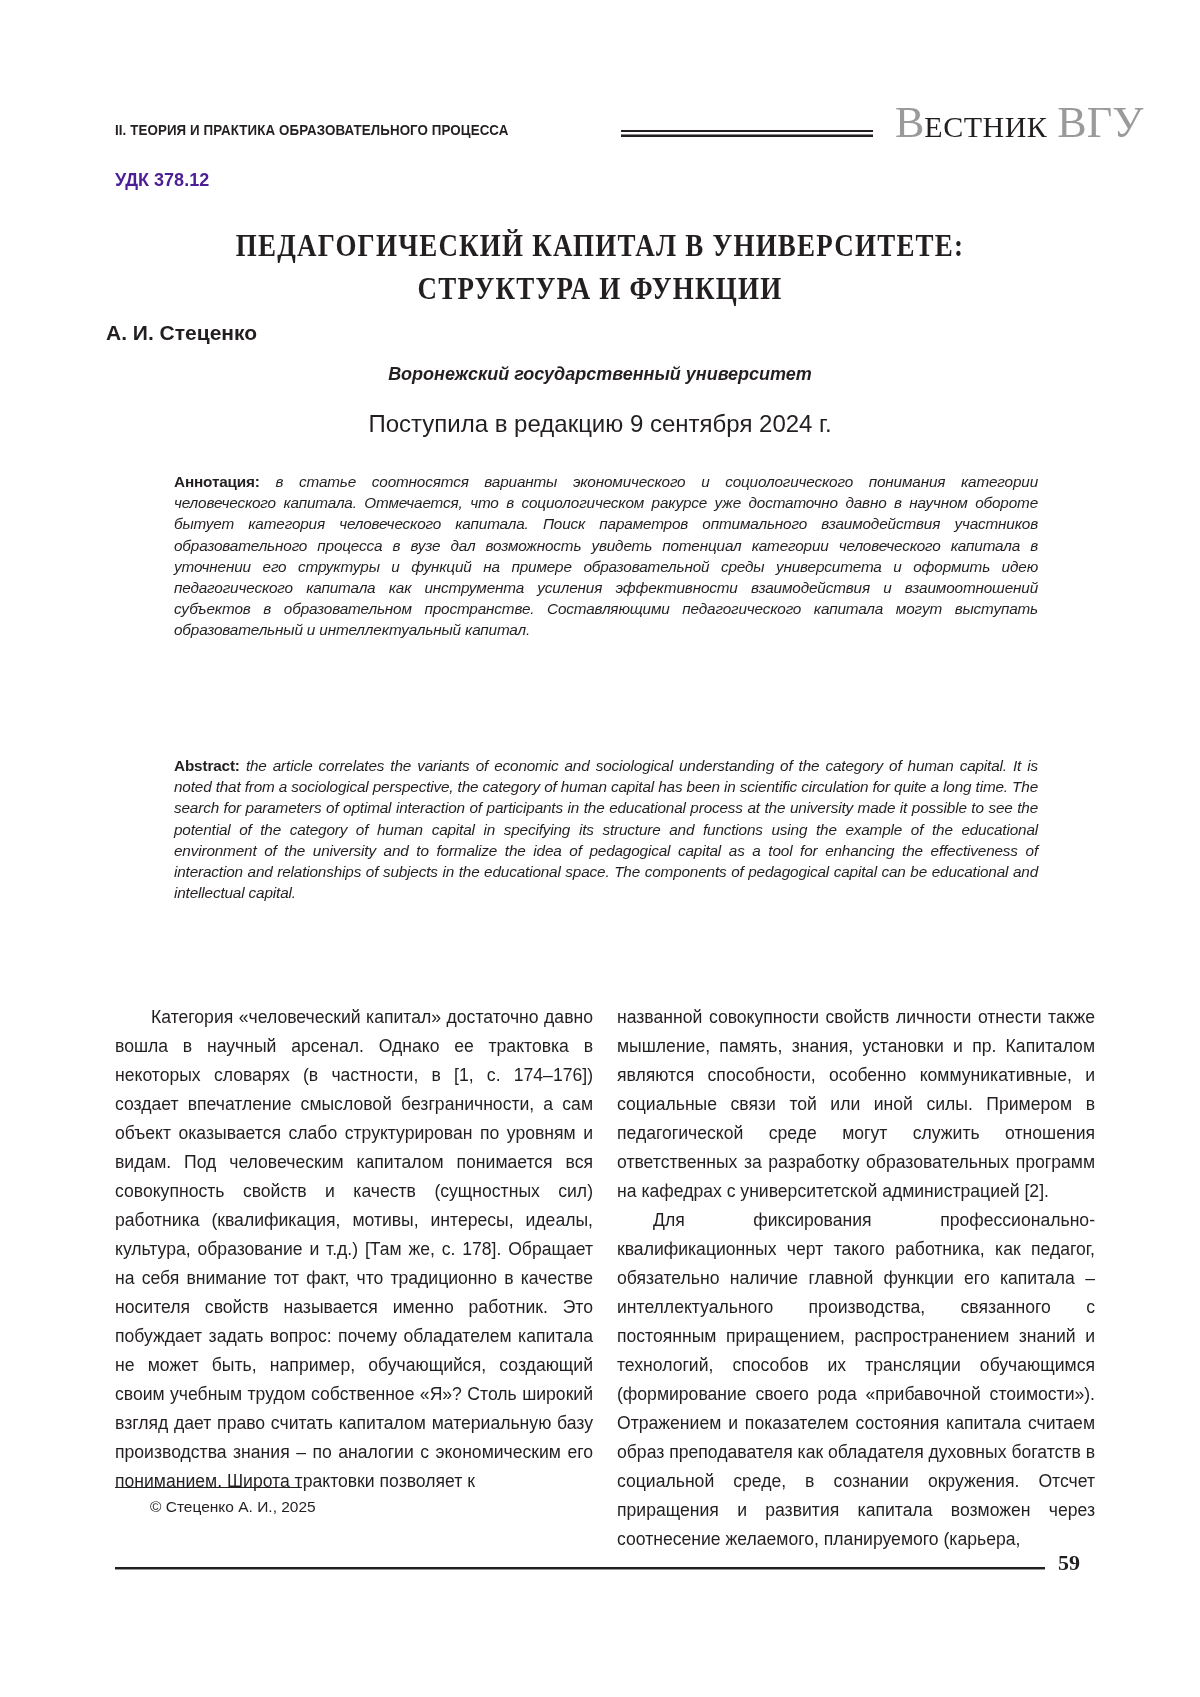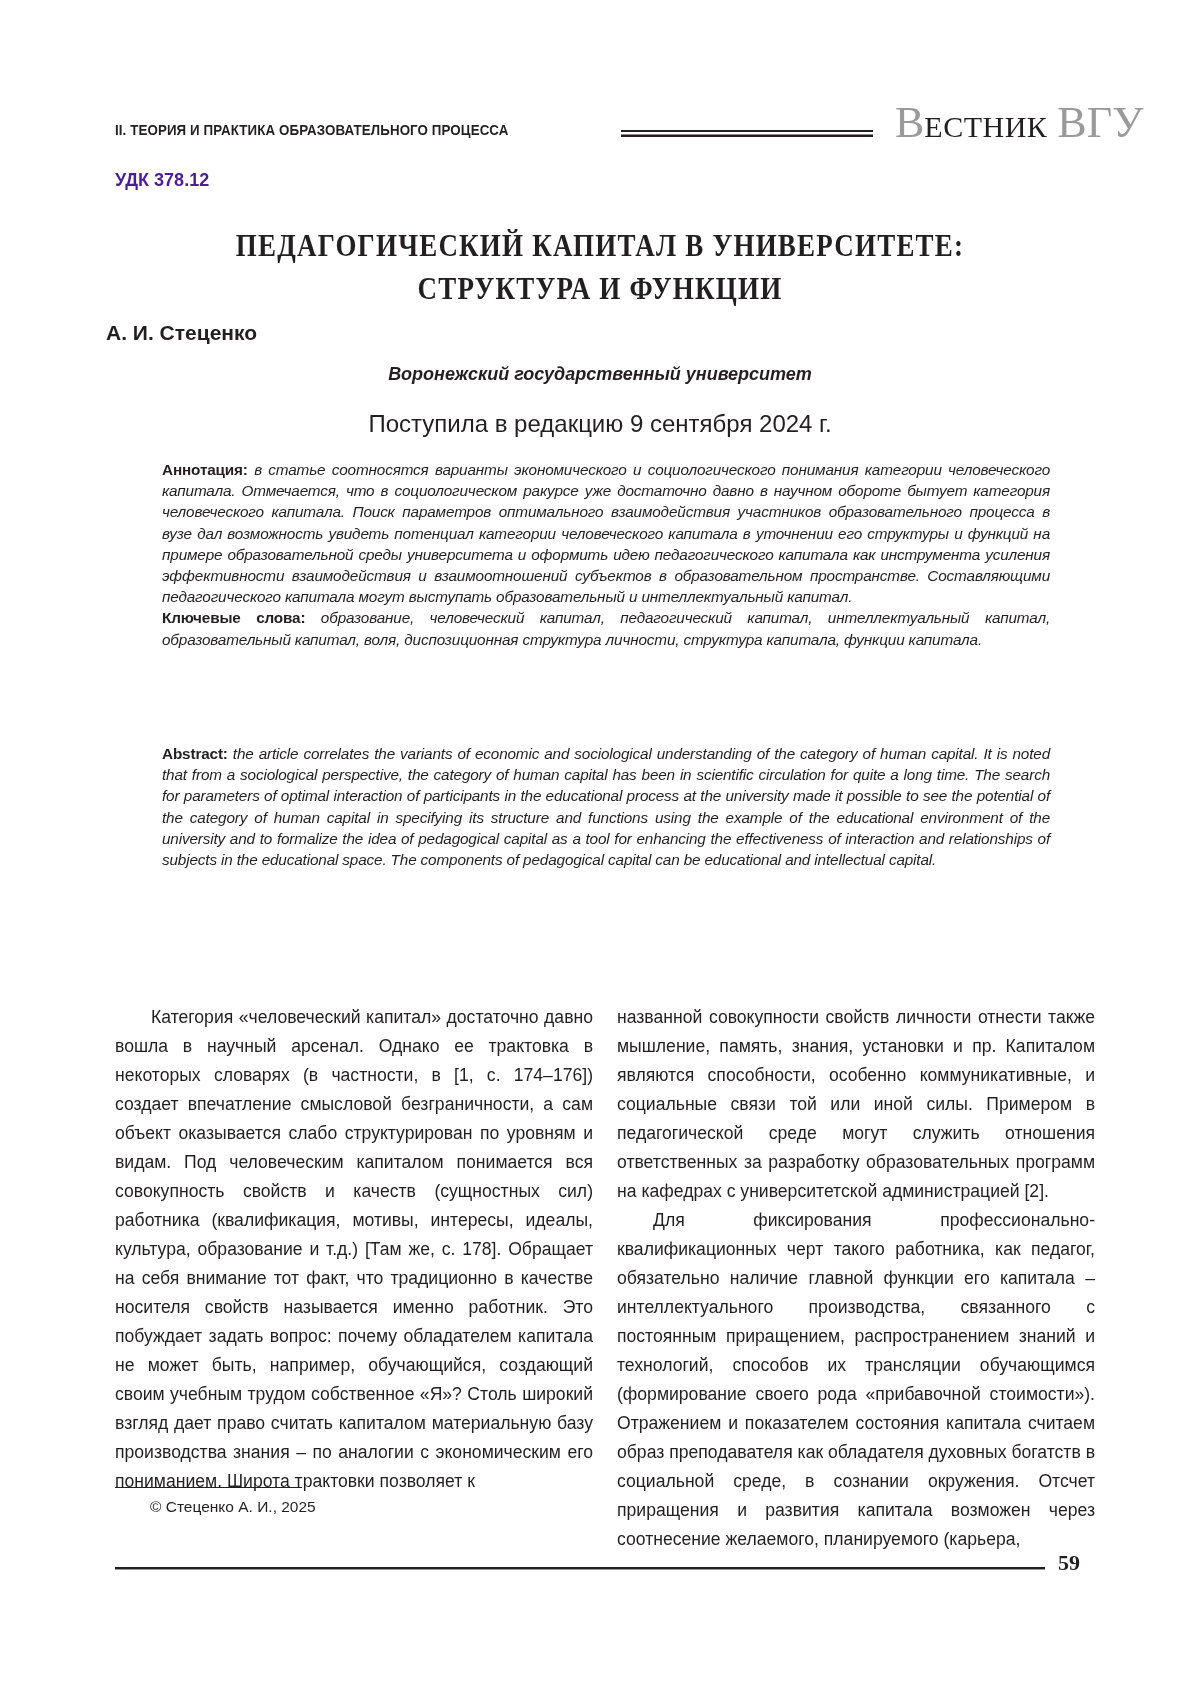--- a/index.html
+++ b/index.html
@@ -53,21 +53,21 @@
   }
   .received {
     position: absolute; left: 100px; top: 410px; width: 1000px; text-align: center;
     font-size: 24px;
   }
   .abstract-block {
     position: absolute; left: 162px; width: 888px;
     font-size: 15.3px; line-height: 21.2px; text-align: justify;
     letter-spacing: -0.15px;
   }
-  .abstract-block p { margin: 0; }
+  .abstract-block p { margin: 12px; }
   .abstract-block .lbl { font-weight: bold; font-style: normal; }
   .abstract-block .it { font-style: italic; }
   .ru-abs { top: 459px; }
   .en-abs { top: 743px; }
 
   .col {
     position: absolute; width: 478px;
     font-size: 17.6px; line-height: 29px; text-align: justify;
     letter-spacing: 0px;
   }
@@ -109,21 +109,20 @@
   <div>ПЕДАГОГИЧЕСКИЙ КАПИТАЛ В УНИВЕРСИТЕТЕ:</div>
   <div>СТРУКТУРА И ФУНКЦИИ</div>
 </div>
 
 <div class="author">А. И. Стеценко</div>
 <div class="affiliation">Воронежский государственный университет</div>
 <div class="received">Поступила в редакцию 9 сентября 2024 г.</div>
 
 <div class="abstract-block ru-abs">
   <p><span class="lbl">Аннотация:</span><span class="it"> в статье соотносятся варианты экономического и социологического понимания категории человеческого капитала. Отмечается, что в социологическом ракурсе уже достаточно давно в научном обороте бытует категория человеческого капитала. Поиск параметров оптимального взаимодействия участников образовательного процесса в вузе дал возможность увидеть потенциал категории человеческого капитала в уточнении его структуры и функций на примере образовательной среды университета и оформить идею педагогического капитала как инструмента усиления эффективности взаимодействия и взаимоотношений субъектов в образовательном пространстве. Составляющими педагогического капитала могут выступать образовательный и интеллектуальный капитал.</span></p>
-  <p><span class="lbl">Ключевые слова:</span><span class="it"> образование, человеческий капитал, педагогический капитал, интеллектуальный капитал, образовательный капитал, воля, диспозиционная структура личности, структура капитала, функции капитала.</span></p>
 </div>
 
 <div class="abstract-block en-abs">
   <p><span class="lbl">Abstract:</span><span class="it"> the article correlates the variants of economic and sociological understanding of the category of human capital. It is noted that from a sociological perspective, the category of human capital has been in scientific circulation for quite a long time. The search for parameters of optimal interaction of participants in the educational process at the university made it possible to see the potential of the category of human capital in specifying its structure and functions using the example of the educational environment of the university and to formalize the idea of pedagogical capital as a tool for enhancing the effectiveness of interaction and relationships of subjects in the educational space. The components of pedagogical capital can be educational and intellectual capital.</span></p>
 </div>
 
 <div class="col col-left">
   <p>Категория «человеческий капитал» достаточно давно вошла в научный арсенал. Однако ее трактовка в некоторых словарях (в частности, в [1, с. 174–176]) создает впечатление смысловой безграничности, а сам объект оказывается слабо структурирован по уровням и видам. Под человеческим капиталом понимается вся совокупность свойств и качеств (сущностных сил) работника (квалификация, мотивы, интересы, идеалы, культура, образование и т.д.) [Там же, с. 178]. Обращает на себя внимание тот факт, что традиционно в качестве носителя свойств называется именно работник. Это побуждает задать вопрос: почему обладателем капитала не может быть, например, обучающийся, создающий своим учебным трудом собственное «Я»? Столь широкий взгляд дает право считать капиталом материальную базу производства знания – по аналогии с экономическим его пониманием. Широта трактовки позволяет к</p>
 </div>
 

